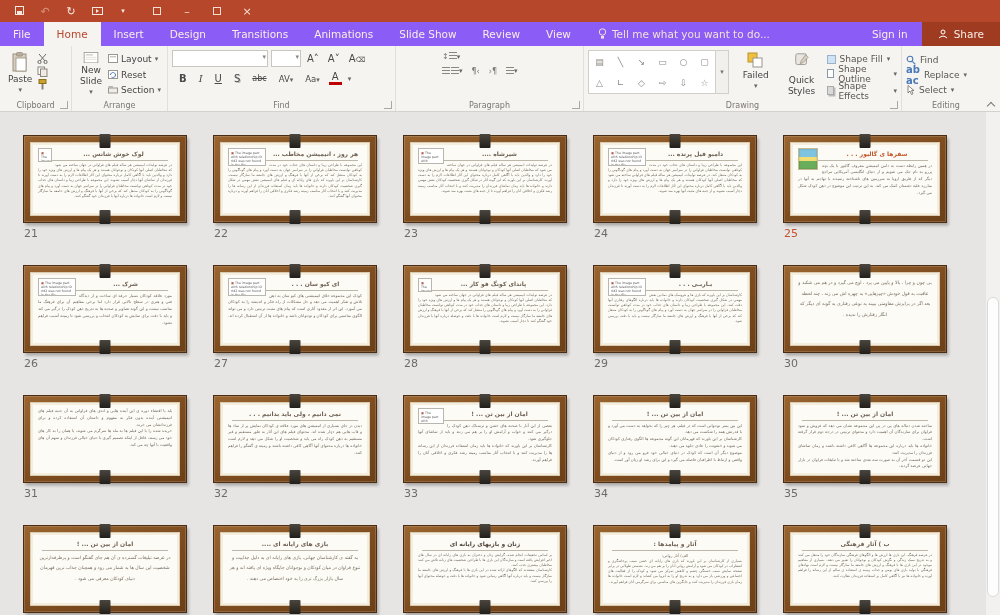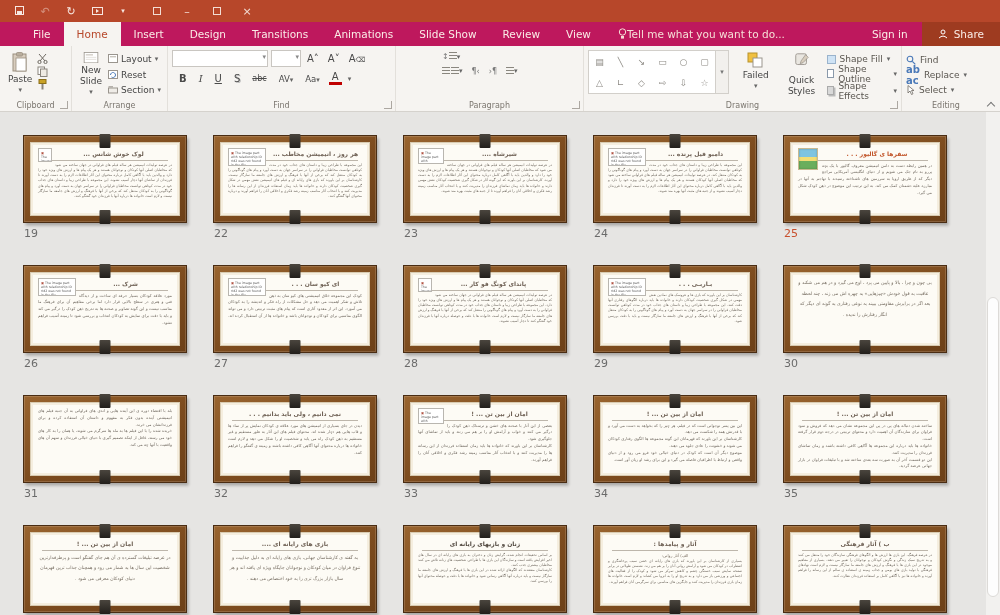--- a/index.html
+++ b/index.html
@@ -18,25 +18,25 @@
   .ic-show { display:inline-block; width:11px; height:8px; border:1.2px solid #F8E8E2; position:relative; }
   .ic-show::after { content:""; position:absolute; left:3px; top:1px; border-left:3px solid #F8E8E2;
     border-top:2px solid transparent; border-bottom:2px solid transparent; }
   .tb-title { flex:1; text-align:center; white-space:nowrap; overflow:hidden; color:#F6E4DC; }
   .win-controls { display:flex; }
   .wbtn { width:30px; height:22px; display:flex; align-items:center; justify-content:center;
     color:#F3DDD4; font-size:11px; }
   .ic-box { width:8px; height:8px; border:1px solid #F3DDD4; display:inline-block; }
 
   
-  .tabrow { height:24px; background:#be185d; display:flex; align-items:stretch;
-    font-size:10.5px; color:#FBEDE7;padding-left:20px; }
+  .tabrow { height:24px; background:#8b5cf6; display:flex; align-items:stretch;
+    font-size:10.5px; color:#FBEDE7; }
   .tab { padding:0 13px; display:flex; align-items:center; cursor:default; }
   .tab.active { background:#F6F4F1; color:#B7472A; }
-  .tellme { display:flex; align-items:center; padding:0 14px; color:#F6E0D7; }
+  .tellme { display:flex; align-items:center; gap:5px; padding:0 14px; color:#F6E0D7; }
   .tr-spacer { flex:1; }
   .signin { display:flex; align-items:center; padding:0 14px; }
   .share { display:flex; align-items:center; gap:6px; padding:0 16px; background:#9E3B20; }
 
   
   .ribbon { height:66px; background:#F6F4F1; border-bottom:1px solid #D5D2CD;
     display:flex; position:relative; font-size:9px; color:#444; }
   .rgroup { position:relative; border-right:1px solid #E3E0DB; padding:4px 4px 13px; height:100%; }
   .glabel { position:absolute; bottom:1px; left:0; right:0; text-align:center;
     font-size:8px; color:#7B766F; }
@@ -387,21 +387,21 @@
           <div class="clip bot"></div>
           <div class="mat">
             <div class="paper">
               <div class="ph ph-xs" dir="ltr">The image part with relationship ID rId2 was not found in the file.</div>
               <div class="stitle" dir="rtl">لوک خوش شانس ...</div>
               <div class="trule"></div>
               <div class="sbody dense" dir="rtl">در عرصه تولیدات انیمیشن هر ساله فیلم های فراوانی در جهان ساخته می شود که مخاطبان اصلی آنها کودکان و نوجوانان هستند و هر یک پیام ها و ارزش های ویژه خود را دارد و والدین باید با آگاهی کامل درباره محتوای این آثار اطلاعات لازم را به دست آورند تا فرزندان از تماشای آنها دچار آسیب نشوند. این مجموعه با طراحی زیبا و داستان های جذاب خود در مدت کوتاهی توانست مخاطبان فراوانی را در سراسر جهان به دست آورد و پیام های گوناگونی را به کودکان منتقل کند که برخی از آنها با فرهنگ و ارزش های جامعه ما سازگار نیست و لازم است خانواده ها درباره آنها با فرزندان خود گفتگو کنند.</div>
             </div>
           </div>
         </div>
-        <div class="snum">19</div>
+        <div class="snum">21</div>
       </div>
       <div class="cell">
         <div class="frame">
           <div class="clip top"></div>
           <div class="clip bot"></div>
           <div class="mat">
             <div class="paper">
               <div class="ph ph-md" dir="ltr">The image part with relationship ID rId2 was not found in the file.</div>
               <div class="stitle" dir="rtl">هر روز ، انیمیشن مخاطب ...</div>
               <div class="trule"></div>

